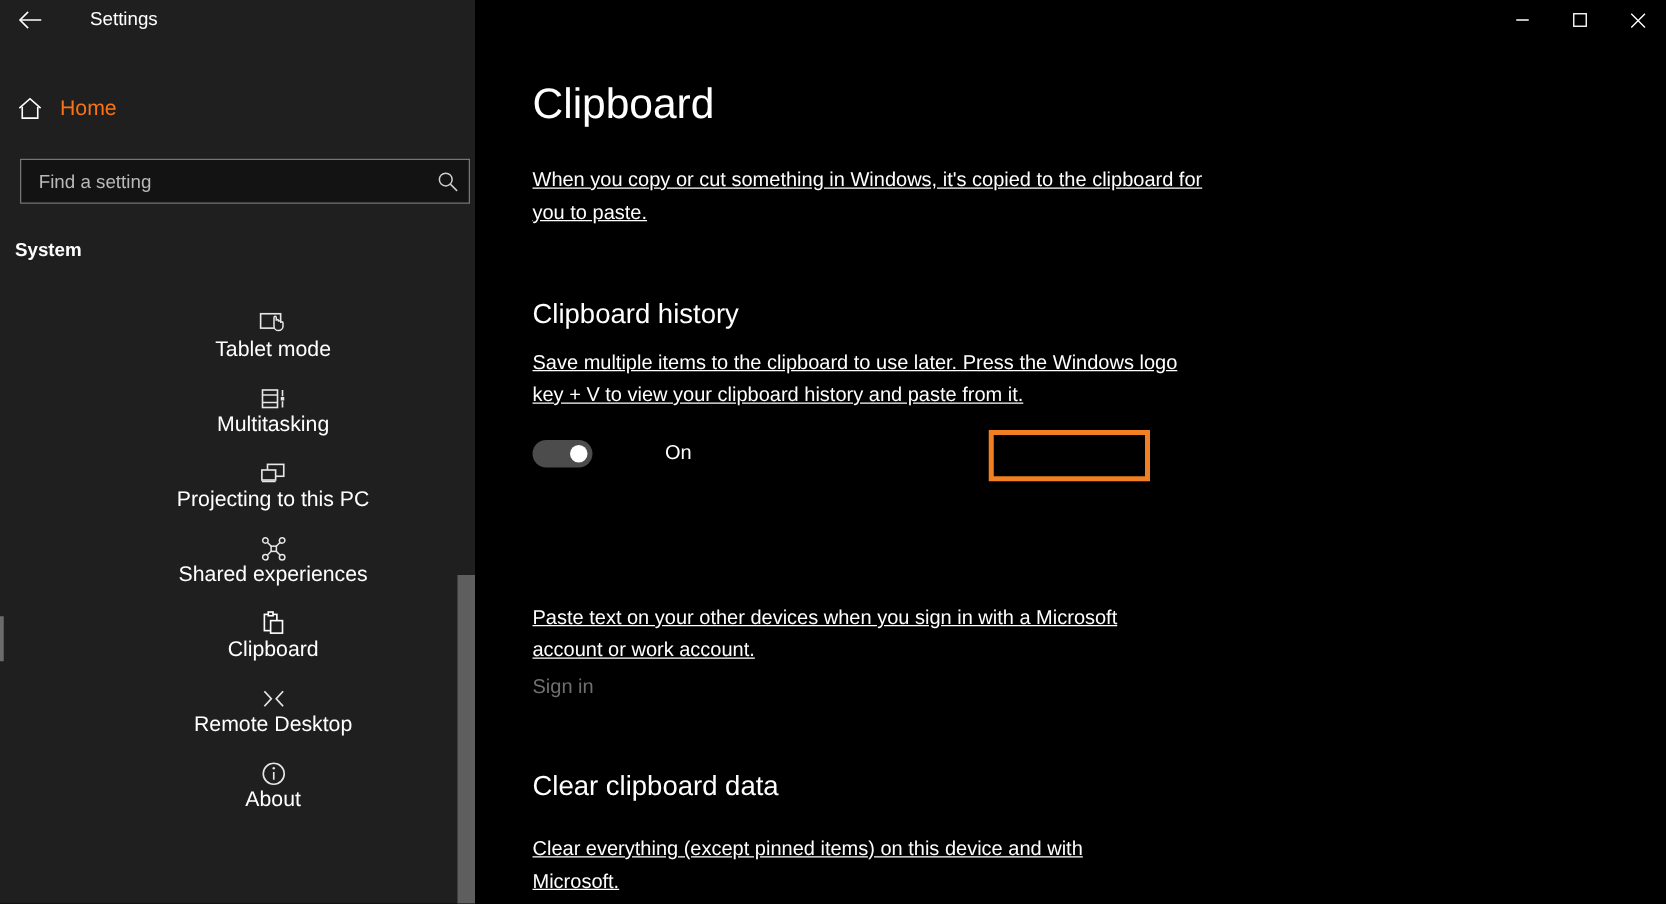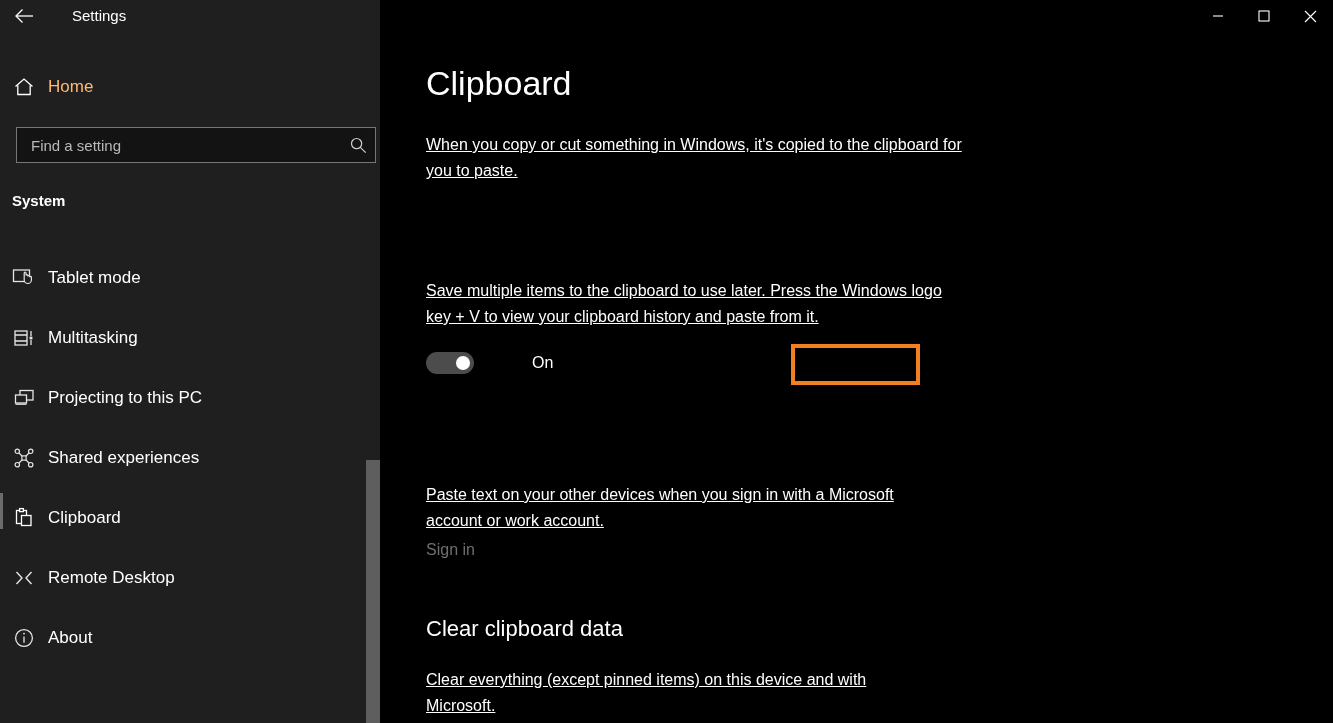--- a/index.html
+++ b/index.html
@@ -75,21 +75,21 @@
     position: absolute;
     left: 0px; top: 68px;
     width: 380px; height: 38px;
     display: flex; align-items: center;
   }
   #home-row .nav-ico {
     width: 48px; min-width: 48px;
     display: flex; align-items: center; justify-content: center;
   }
   #home-row .nav-label {
-    font-size: 17px; color: #fdba74;
+    font-size: 17px; color: #f97316;
   }
 
   #search-wrap {
     position: absolute;
     left: 16px; top: 127px;
     width: 360px; height: 36px;
     background: #131313;
     border: 1px solid #767676;
     box-sizing: border-box;
     display: flex;
@@ -129,20 +129,21 @@
   #nav-list {
     position: absolute;
     left: 0; top: 248px;
     width: 380px;
   }
   .nav-item {
     display: flex;
     align-items: center;
     height: 60px;
     width: 437px;
+    flex-direction: column;
   }
   .nav-ico {
     width: 48px; min-width: 48px;
     display: flex; align-items: center; justify-content: center;
   }
   .nav-label {
     font-size: 17px;
     color: #ffffff;
     white-space: nowrap;
   }
@@ -398,20 +399,21 @@
     <div id="sb-thumb"></div>
   </div>
 </div>
 
 <div id="content">
 
   <div id="page-title">Clipboard</div>
 
   <div class="body-text" id="intro-text">When you copy or cut something in Windows, it's copied to the clipboard for you to paste.</div>
 
+  <div class="section-head" id="sec1-head">Clipboard history</div>
   <div class="body-text" id="sec1-text">Save multiple items to the clipboard to use later. Press the Windows logo key + V to view your clipboard history and paste from it.</div>
 
   <div id="toggle-highlight"></div>
   <div id="toggle-row">
     <div id="toggle-switch">
       <div id="toggle-knob"></div>
     </div>
     <span id="toggle-state">On</span>
   </div>
 

